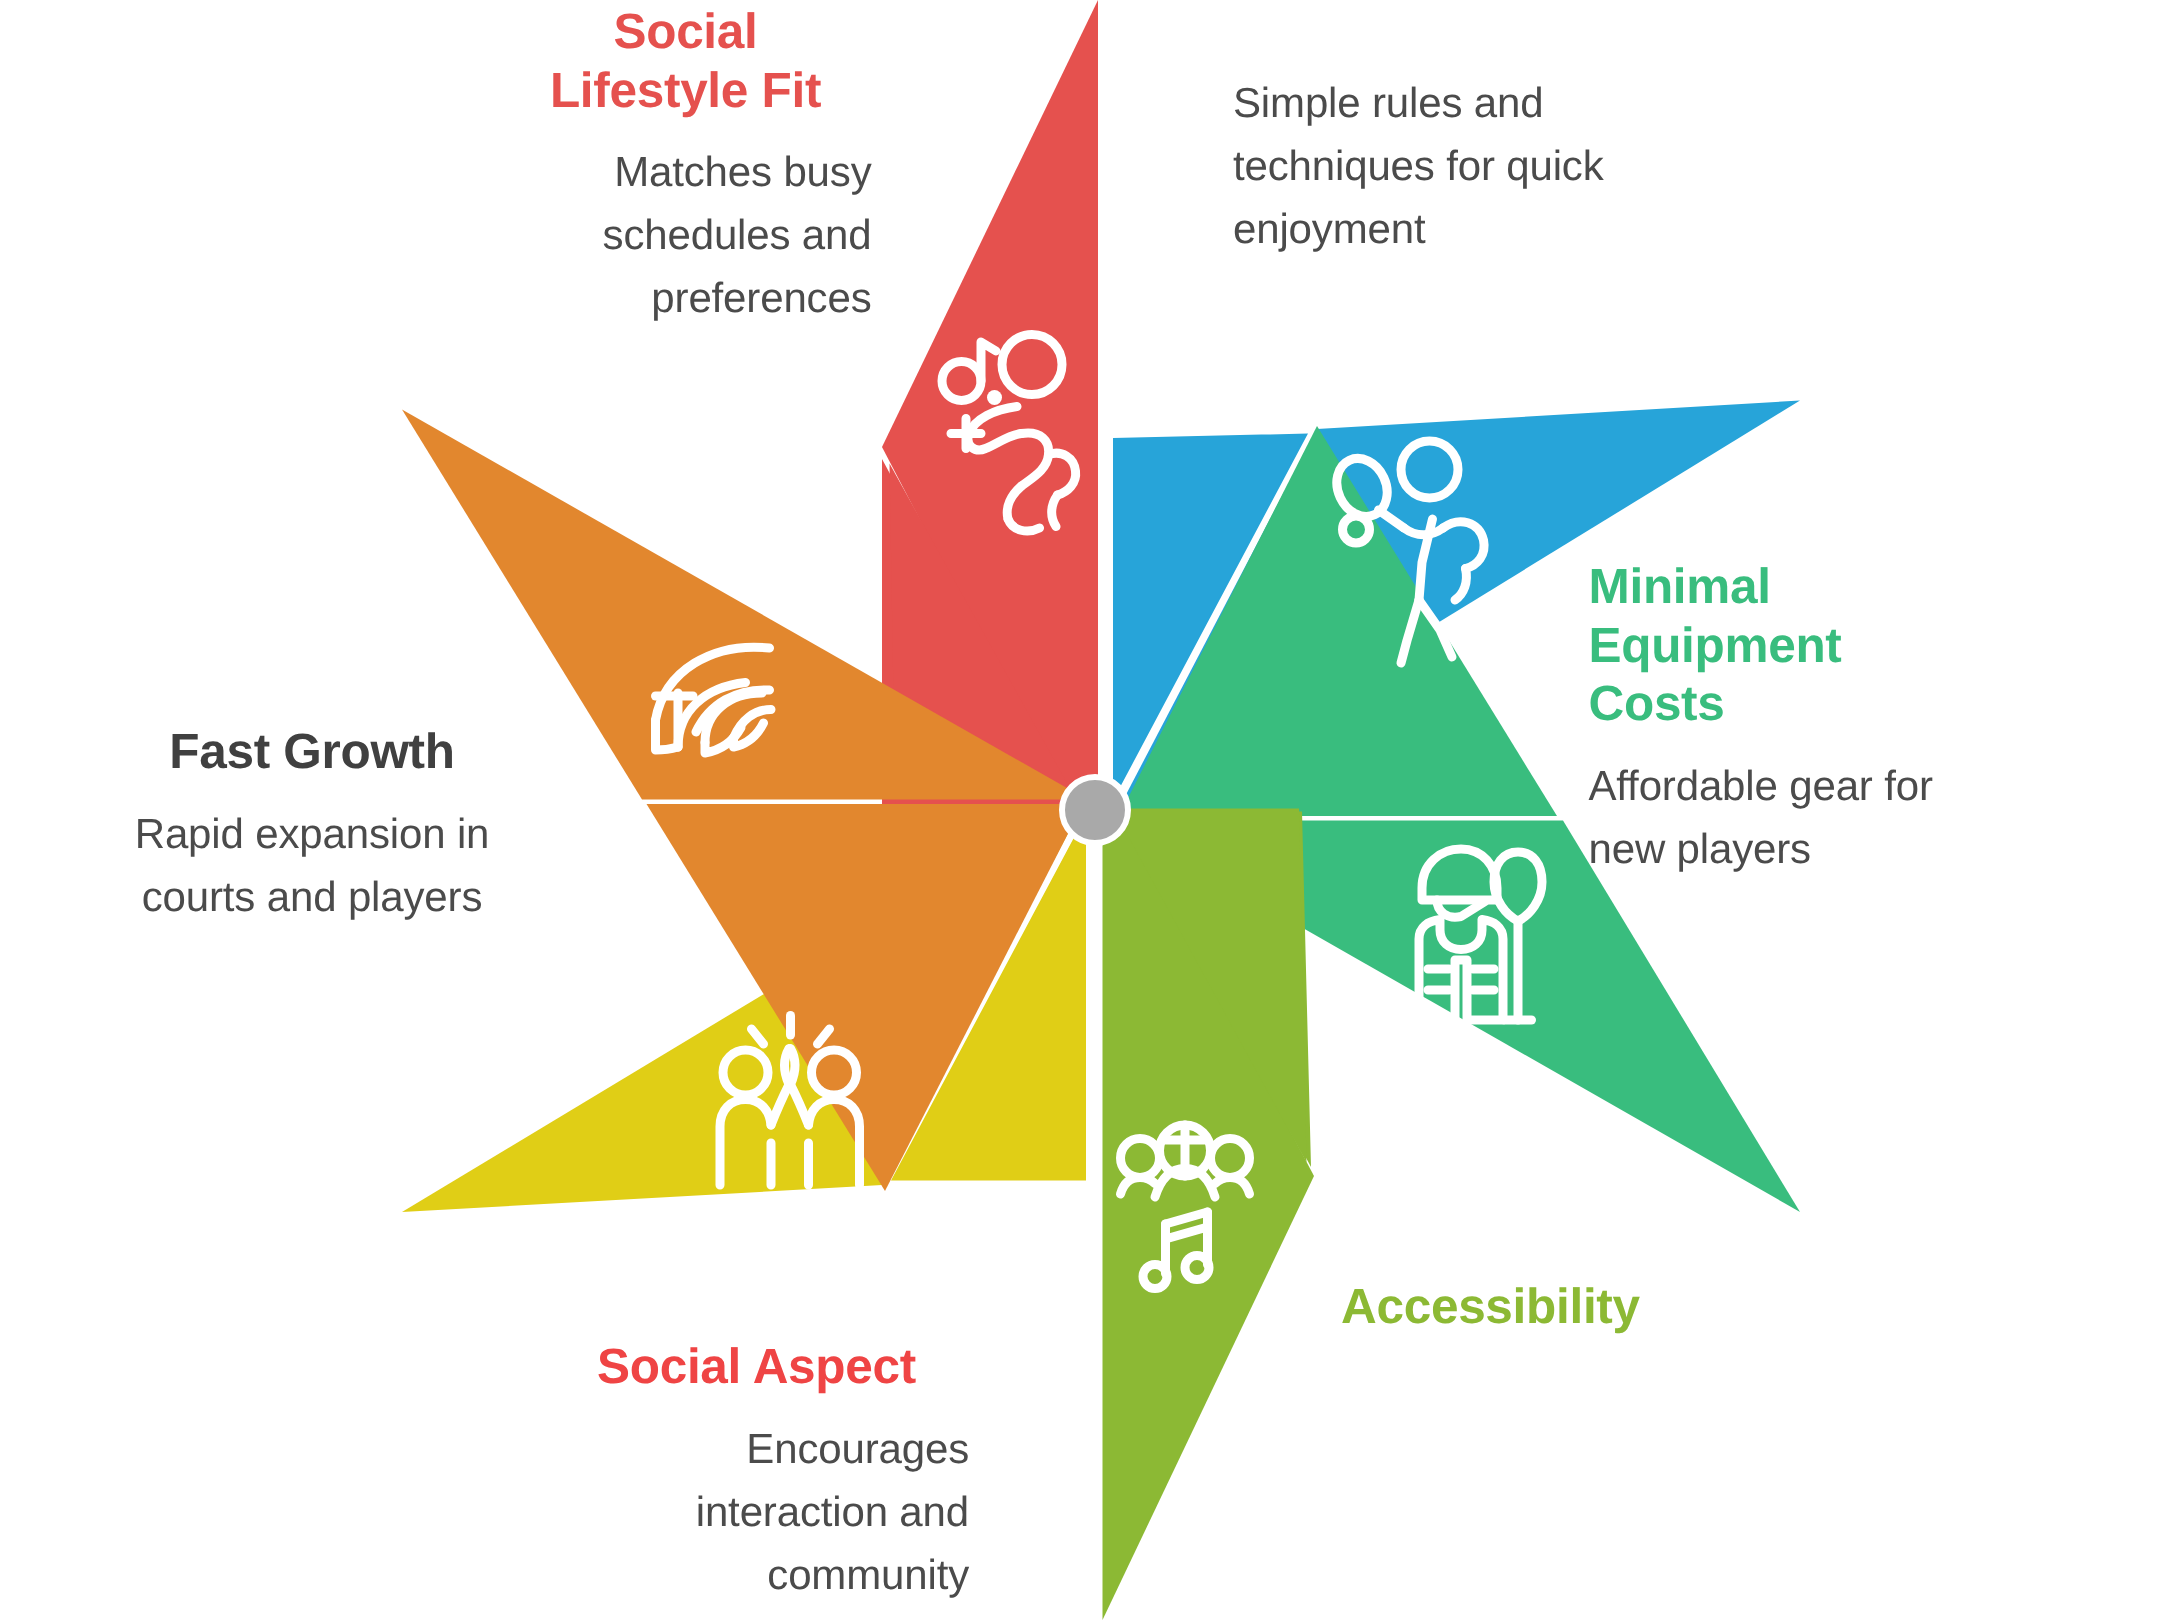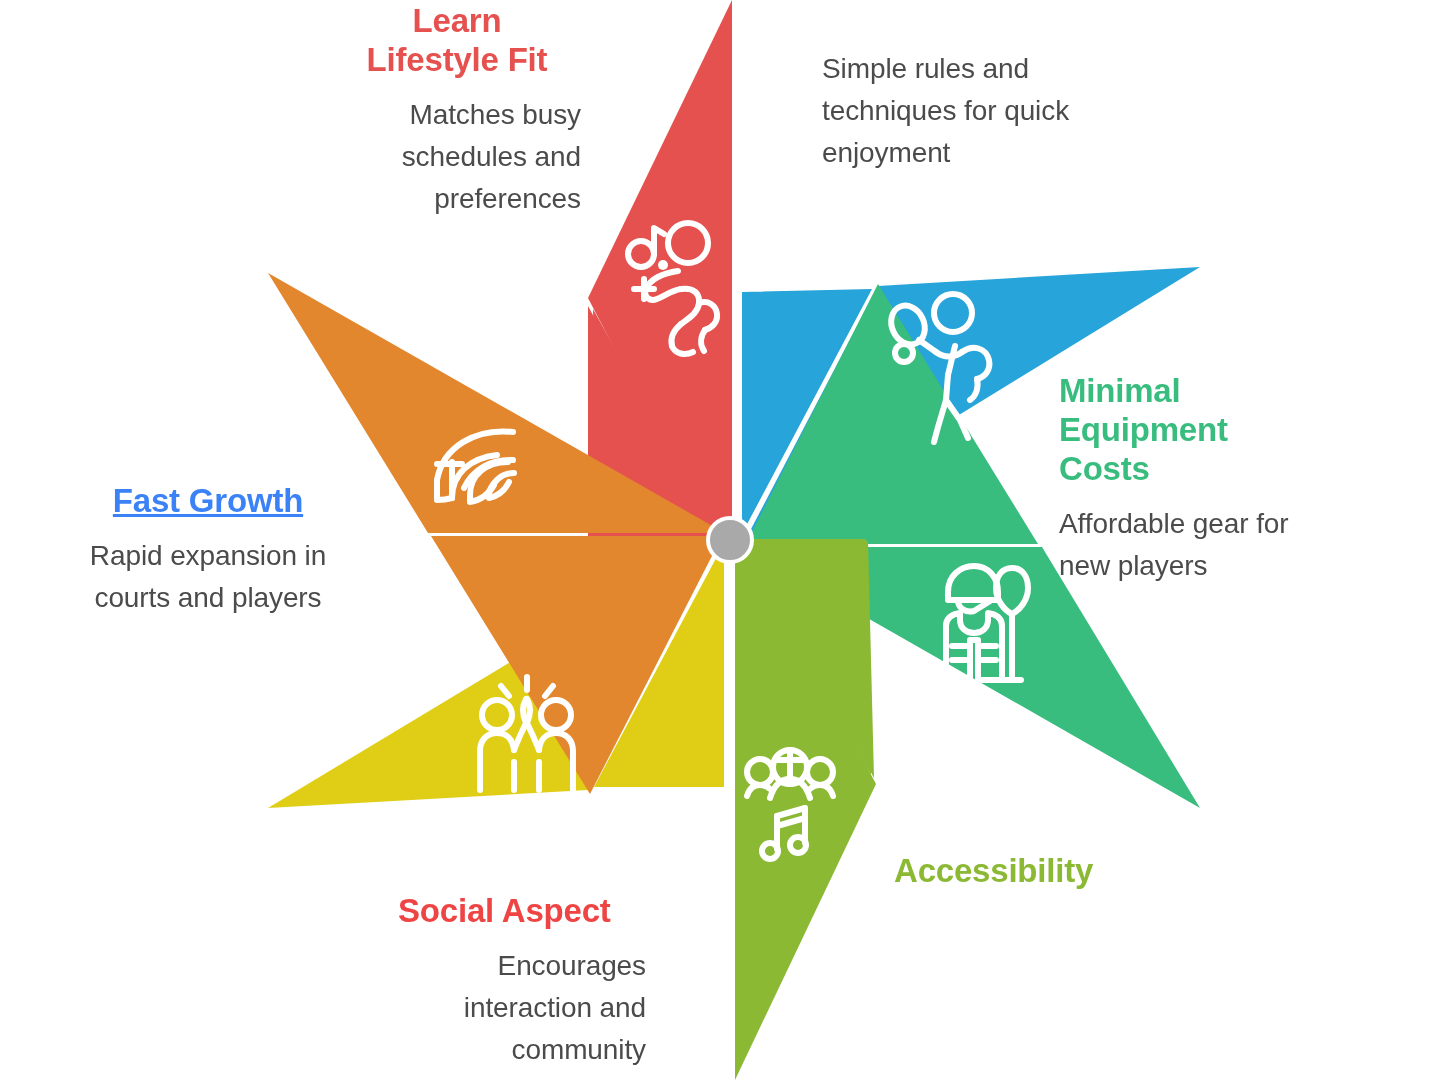--- a/index.html
+++ b/index.html
@@ -183,21 +183,21 @@
       <path d="M 470 495 C 470 475 486 462 508 462"></path>
       <path d="M 470 495 L 470 502 C 481 500 489 494 494 485"></path>
       <path d="M 489 492 C 494 480 503 473 514 473"></path>
       <path d="M 489 492 L 489 498 C 498 496 505 490 509 482"></path>
       <path d="M 437 464 L 462 464"></path>
     </g>
   </svg>
 
   <div class="label-block lbl-modern">
     <div class="label-title" style="color:#e5514e;">
-      <div>Learn</div>
+      <div>Social</div>
       <div>Lifestyle Fit</div>
     </div>
     <p class="label-desc">Matches busy schedules and preferences</p>
   </div>
 
   <div class="label-block lbl-easy">
     <p class="label-desc">Simple rules and techniques for quick enjoyment</p>
   </div>
 
   <div class="label-block lbl-minimal">
@@ -208,17 +208,17 @@
   <div class="label-block lbl-accessible">
     <div class="label-title" style="color:#8cb934;">Accessibility</div>
   </div>
 
   <div class="label-block lbl-social">
     <div class="label-title" style="color:#ef4444;margin-top:40px;">Social Aspect</div>
     <p class="label-desc">Encourages interaction and community</p>
   </div>
 
   <div class="label-block lbl-fastgrowth">
-    <div class="label-title" style="color:#3b82f6;text-decoration:underline;">Fast Growth</div>
+    <div class="label-title" style="color:#404040;">Fast Growth</div>
     <p class="label-desc">Rapid expansion in courts and players</p>
   </div>
 
 </div>
 
 </body></html>

